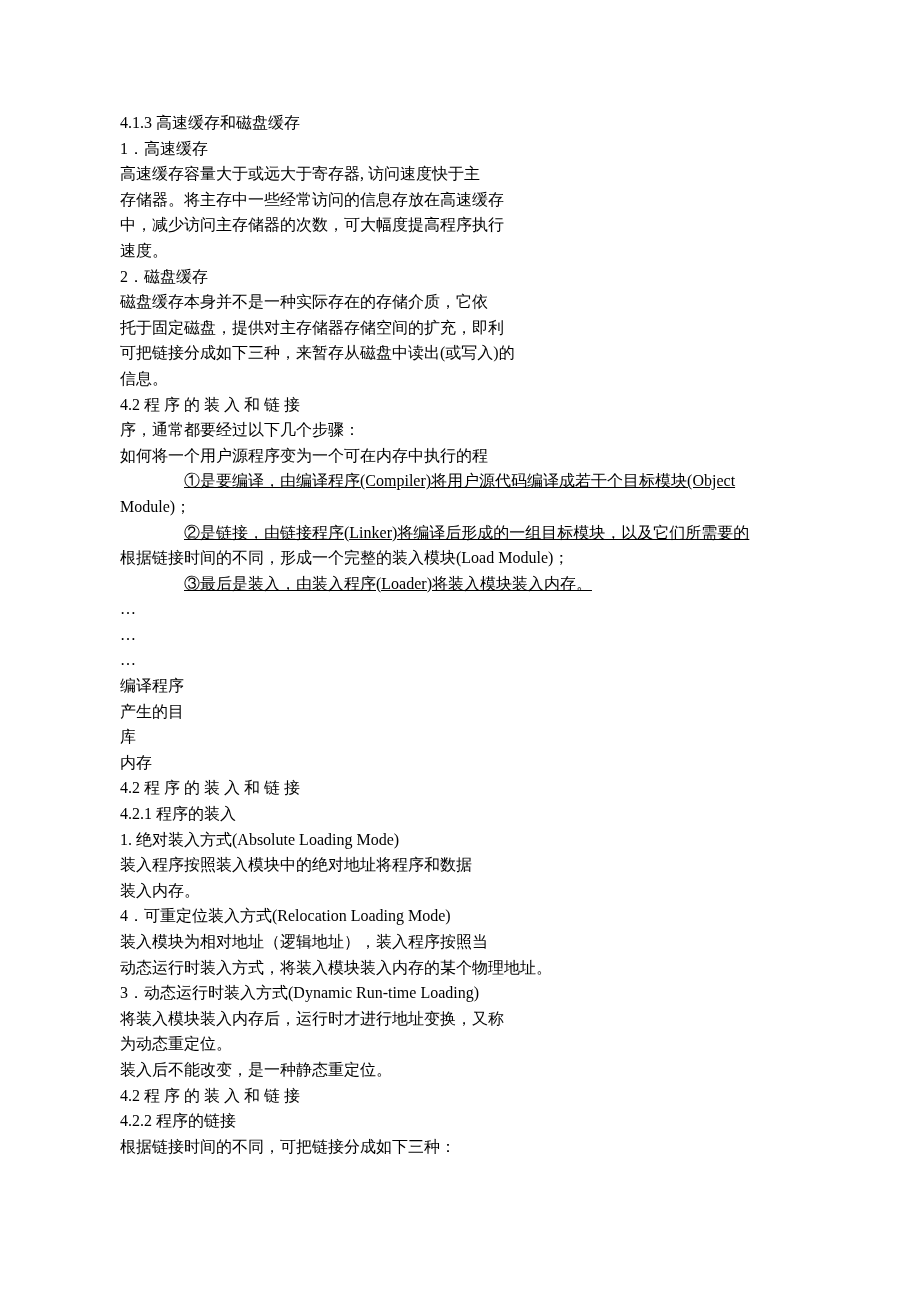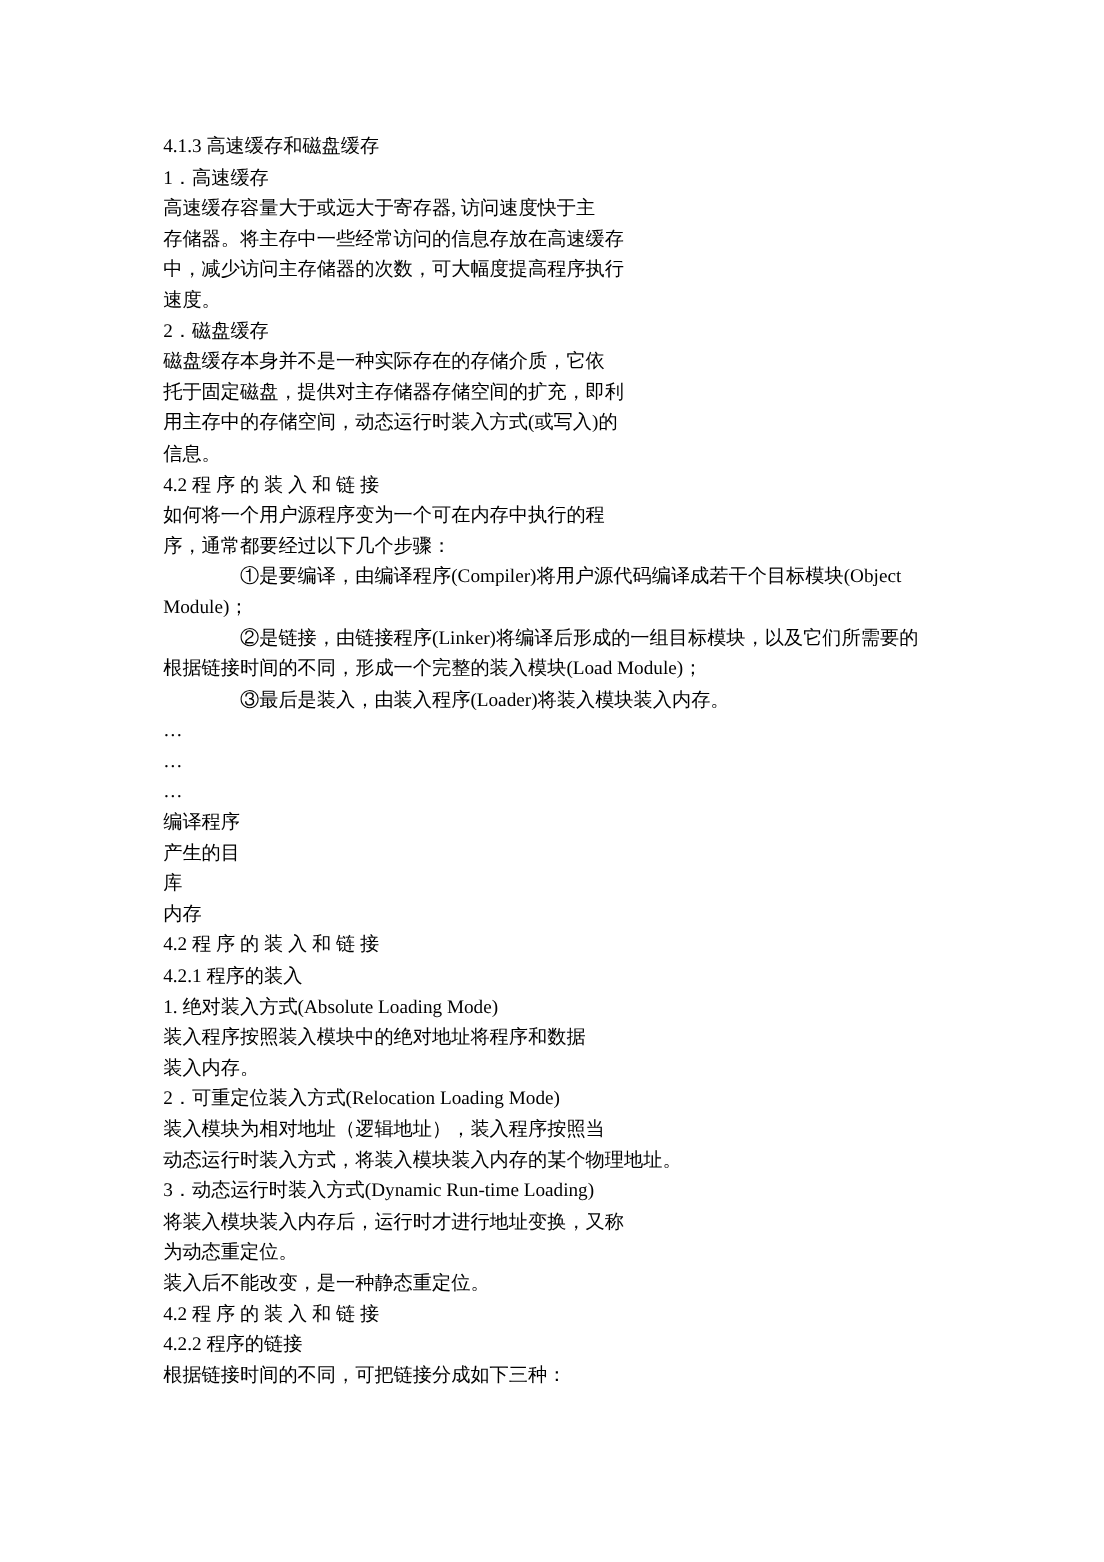--- a/index.html
+++ b/index.html
@@ -8,44 +8,44 @@
       padding: 110px 120px 60px 120px;
       font-family: "SimSun", "宋体", serif;
       font-size: 16px;
       color: #000000;
       line-height: 1.6;
       width: 920px;
       box-sizing: border-box;
     }
     .line {
       display: block;
-      margin-left: 16px;
     }
     .indent {
       padding-left: 64px;
+      text-decoration: underline;
     }
   </style>
 </head>
 <body>
 
 <div>
   <span class="line">4.1.3   高速缓存和磁盘缓存</span>
   <span class="line">1．高速缓存</span>
   <span class="line">高速缓存容量大于或远大于寄存器, 访问速度快于主</span>
   <span class="line">存储器。将主存中一些经常访问的信息存放在高速缓存</span>
   <span class="line">中，减少访问主存储器的次数，可大幅度提高程序执行</span>
   <span class="line">速度。</span>
   <span class="line">2．磁盘缓存</span>
   <span class="line">磁盘缓存本身并不是一种实际存在的存储介质，它依</span>
   <span class="line">托于固定磁盘，提供对主存储器存储空间的扩充，即利</span>
-  <span class="line">用主存中的存储空间，动态运行时装入方式(或写入)的</span>
+  <span class="line">可把链接分成如下三种，来暂存从磁盘中读出(或写入)的</span>
   <span class="line">信息。</span>
   <span class="line">4.2    程 序 的 装 入 和 链 接</span>
+  <span class="line">序，通常都要经过以下几个步骤：</span>
   <span class="line">如何将一个用户源程序变为一个可在内存中执行的程</span>
-  <span class="line">序，通常都要经过以下几个步骤：</span>
 
   <span class="line indent">①是要编译，由编译程序(Compiler)将用户源代码编译成若干个目标模块(Object</span>
   <span class="line">Module)；</span>
 
   <span class="line indent">②是链接，由链接程序(Linker)将编译后形成的一组目标模块，以及它们所需要的</span>
   <span class="line">根据链接时间的不同，形成一个完整的装入模块(Load Module)；</span>
 
   <span class="line indent">③最后是装入，由装入程序(Loader)将装入模块装入内存。</span>
 
   <span class="line">…</span>
@@ -53,21 +53,21 @@
   <span class="line">…</span>
   <span class="line">编译程序</span>
   <span class="line">产生的目</span>
   <span class="line">库</span>
   <span class="line">内存</span>
   <span class="line">4.2    程 序 的 装 入 和 链 接</span>
   <span class="line">4.2.1   程序的装入</span>
   <span class="line">1. 绝对装入方式(Absolute Loading Mode)</span>
   <span class="line">装入程序按照装入模块中的绝对地址将程序和数据</span>
   <span class="line">装入内存。</span>
-  <span class="line">2．可重定位装入方式(Relocation Loading Mode)</span>
+  <span class="line">4．可重定位装入方式(Relocation Loading Mode)</span>
   <span class="line">装入模块为相对地址（逻辑地址），装入程序按照当</span>
   <span class="line">动态运行时装入方式，将装入模块装入内存的某个物理地址。</span>
   <span class="line">3．动态运行时装入方式(Dynamic Run-time Loading)</span>
   <span class="line">将装入模块装入内存后，运行时才进行地址变换，又称</span>
   <span class="line">为动态重定位。</span>
   <span class="line">装入后不能改变，是一种静态重定位。</span>
   <span class="line">4.2    程 序 的 装 入 和 链 接</span>
   <span class="line">4.2.2   程序的链接</span>
   <span class="line">根据链接时间的不同，可把链接分成如下三种：</span>
 </div>

